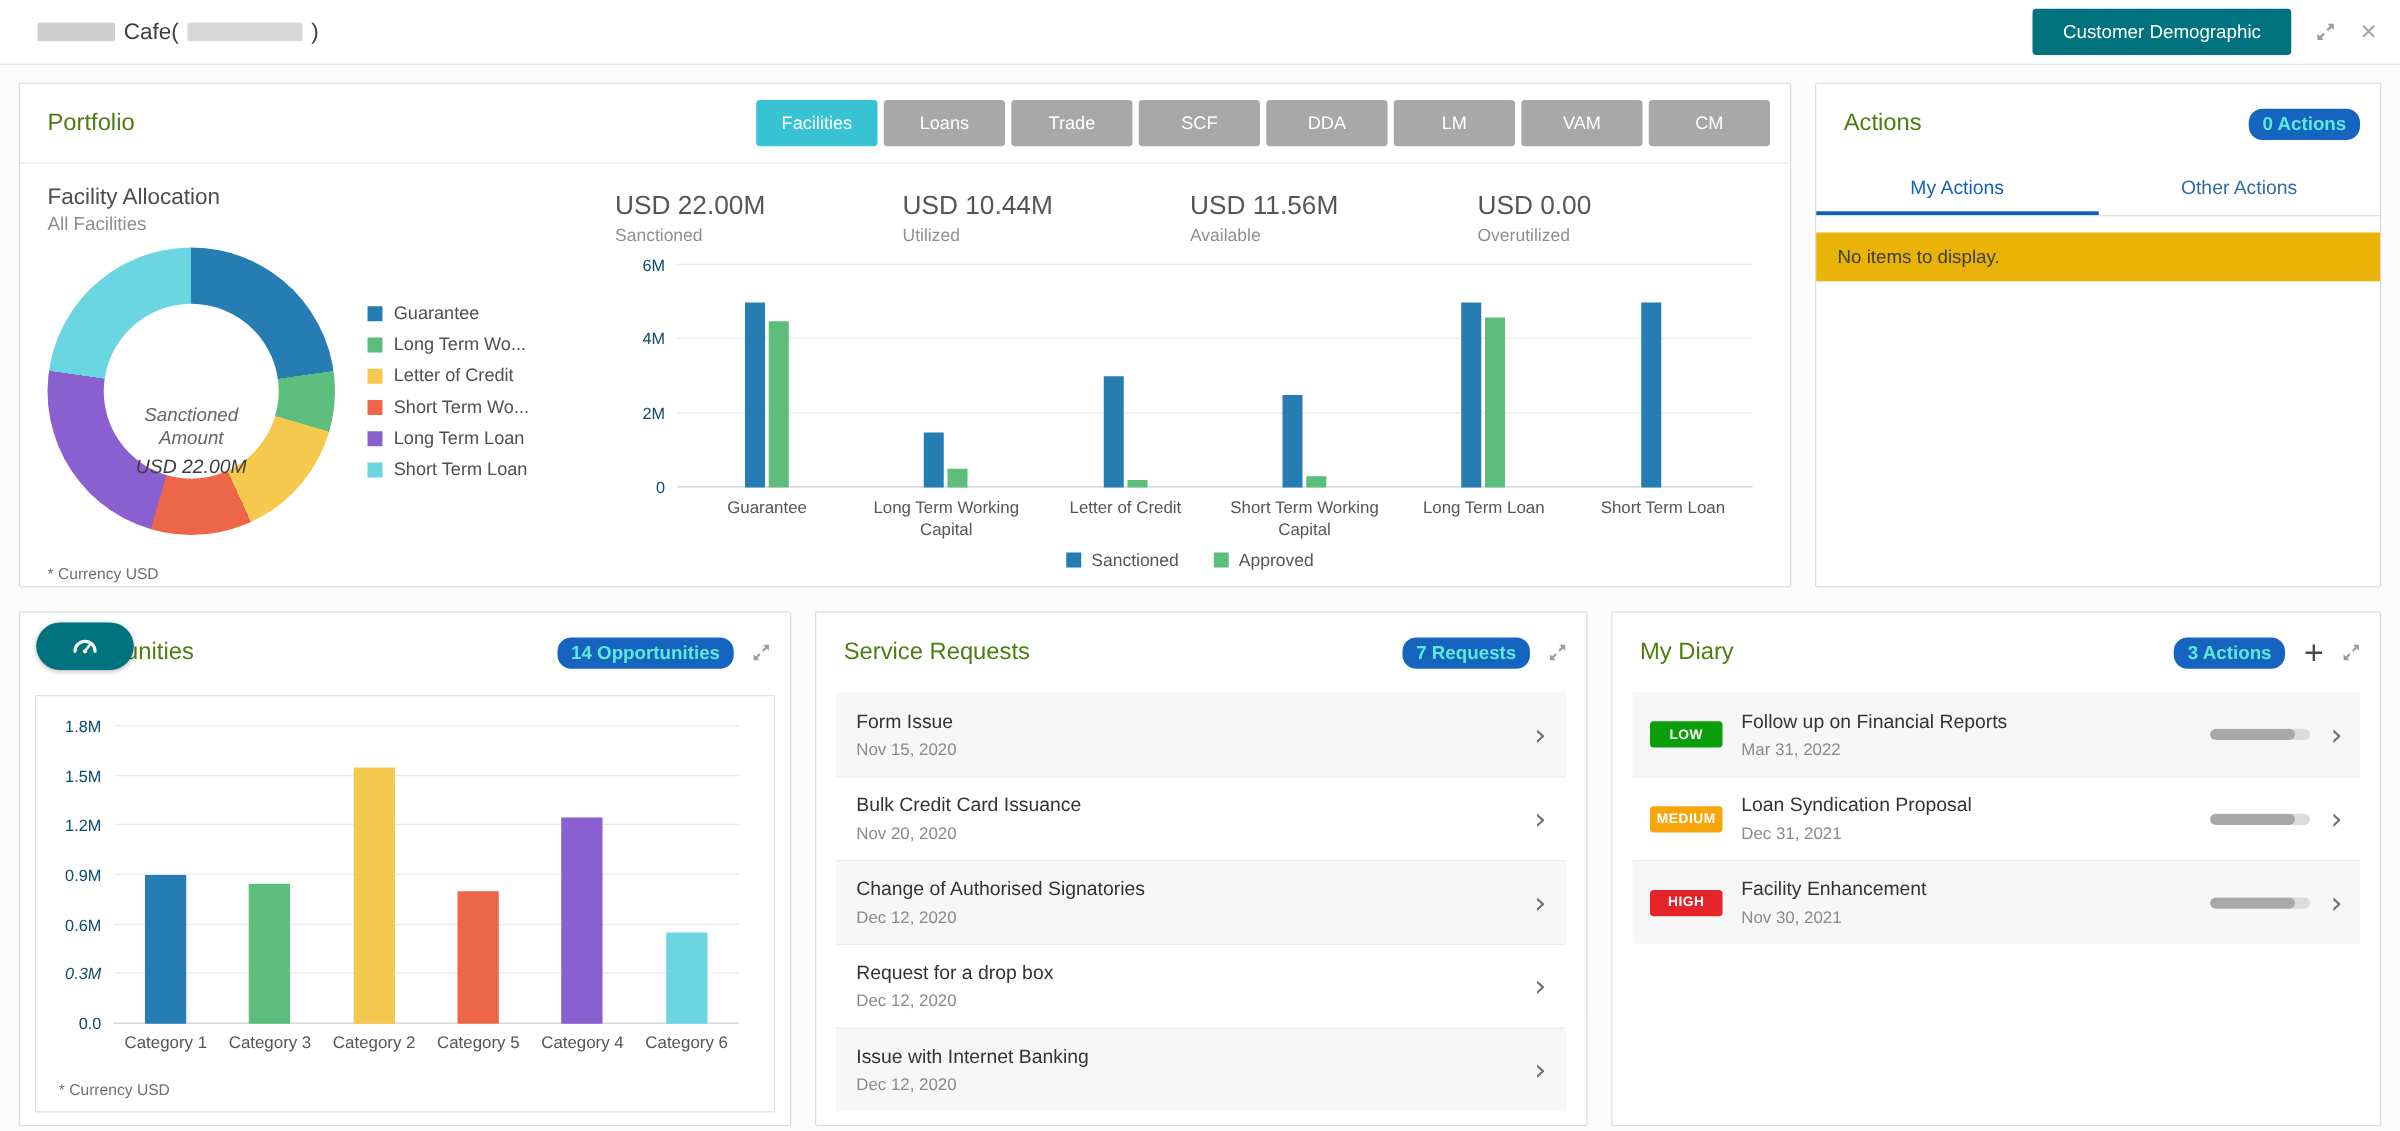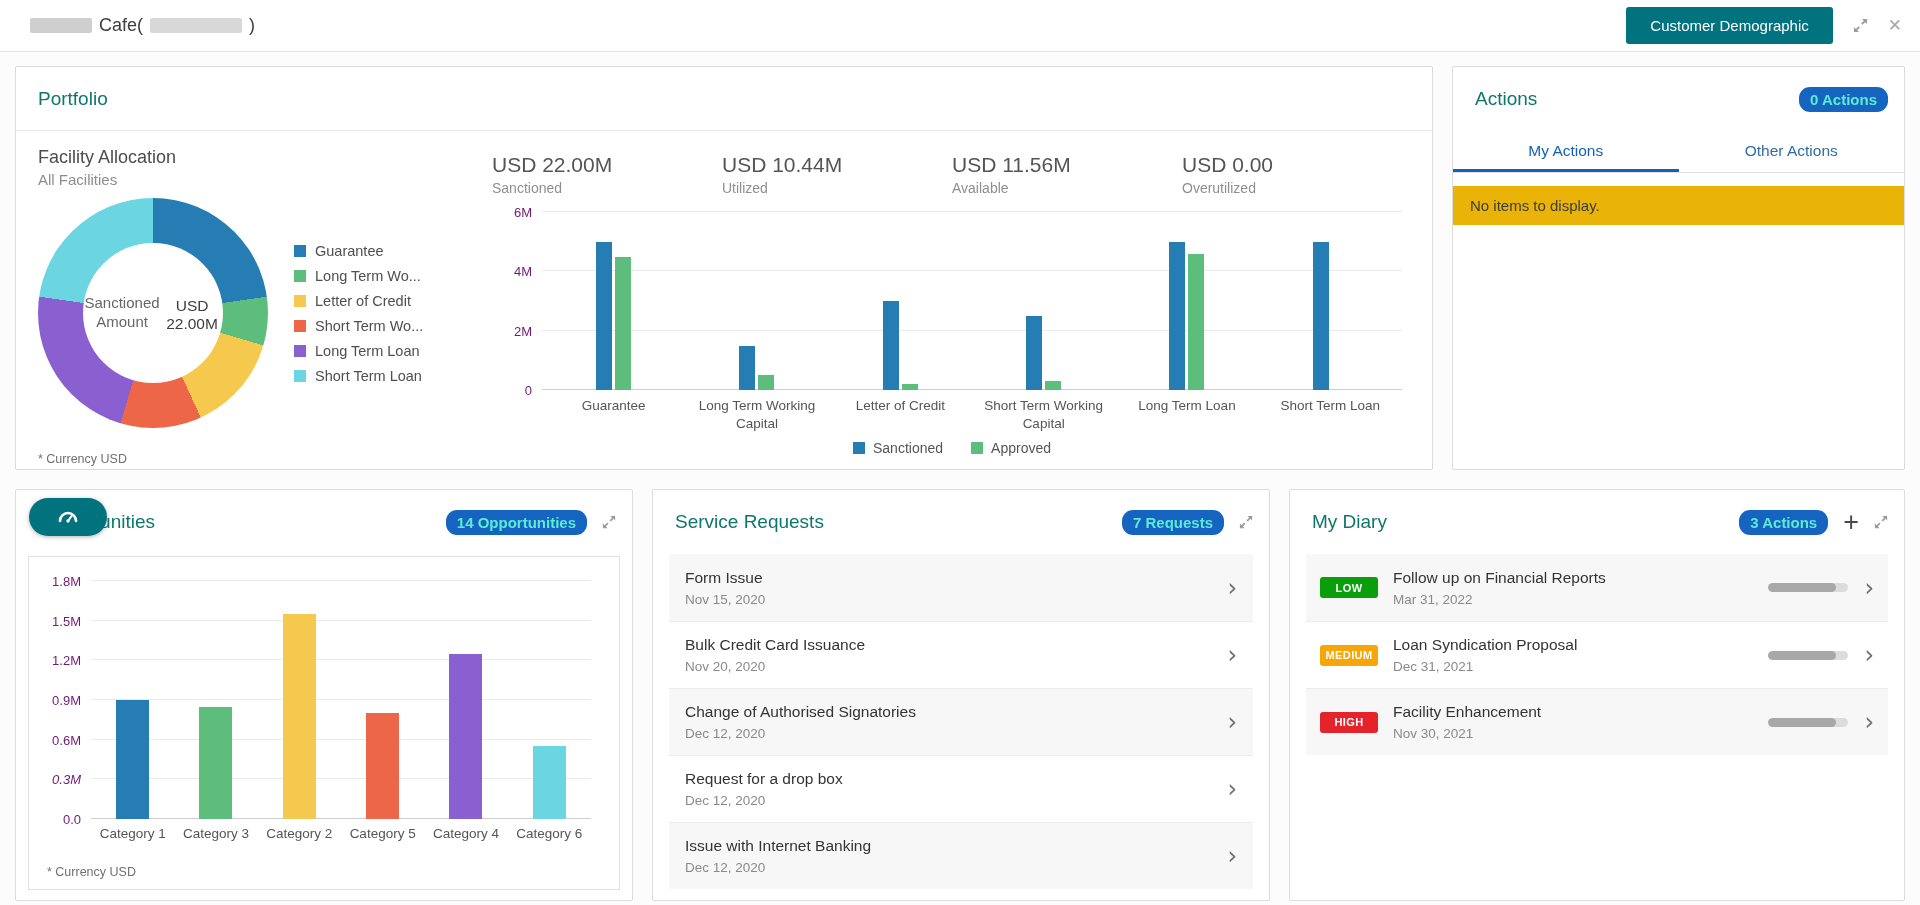--- a/index.html
+++ b/index.html
@@ -21,59 +21,59 @@
   .close-x { font-size:17px; color:#a8a8a8; }
 
   
   .content { flex:1; padding:14px 15px 4px; display:flex; flex-direction:column; gap:19px; }
   .row { display:flex; gap:19px; }
   .top-row { height:404px; }
   .bottom-row { height:412px; }
   .panel { background:#fff; border:1px solid #dcdcdc; border-radius:2px; position:relative; }
 
   .panel-head { display:flex; align-items:center; justify-content:space-between; padding:0 16px 0 22px; height:64px; }
-  .panel-title { font-size:19px; font-weight:400; color:#0f766e; white-space:nowrap; }
+  .panel-title { font-size:19px; font-weight:400; color:#4d7c0f; white-space:nowrap; }
   .head-right { display:flex; align-items:center; gap:15px; }
   .badge { background:var(--badge-blue,#1565c0); color:#5eead4; font-size:15px; font-weight:bold;
            padding:4px 11px; border-radius:11px; white-space:nowrap; }
 
   
   .portfolio-panel { width:1418px; display:flex; flex-direction:column; }
   .portfolio-panel .panel-head { border-bottom:1px solid #e7e7e7; }
   .ptabs { display:flex; gap:5px; }
   .ptab { min-width:97px; height:37px; border:none; border-radius:3px; background:var(--inactive-tab-gray,#a8a8a8);
           color:#fff; font-size:14.5px; font-family:inherit; cursor:pointer; padding:0 12px; }
   .ptab.active { background:var(--active-tab-cyan,#38c3d5); }
 
   .portfolio-body { flex:1; display:flex; padding:16px 20px 8px 22px; position:relative; }
   .fa-col { width:448px; }
   .fa-title { font-size:18px; color:#4d4d4d; }
   .fa-sub { font-size:15px; color:#8d8d8d; margin-top:3px; }
   .donut-row { display:flex; align-items:center; margin-top:10px; }
   .donut { width:230px; height:230px; border-radius:50%; flex:0 0 230px; position:relative; cursor:pointer; }
   .donut-hole { position:absolute; inset:45px; border-radius:50%; background:#fff;
-                display:flex; flex-direction:row; align-items:center; justify-content:flex-end; text-align:center; }
+                display:flex; flex-direction:column; align-items:center; justify-content:flex-end; text-align:center;font-style:italic; }
   .donut-center-label { font-size:15px; color:#666; width:112px; line-height:1.25; }
   .donut-center-value { font-size:15.5px; color:#3d3d3d; margin-top:4px; }
   .legend { list-style:none; margin-left:26px; }
   .legend li { display:flex; align-items:center; margin:9px 0; font-size:14.5px; color:#4f4f4f; }
   .legend .sw { width:12px; height:12px; margin-right:9px; flex:0 0 12px; }
   .body-footnote { position:absolute; left:22px; bottom:3px; font-size:12.5px; color:#707070; }
 
   .chart-col { flex:1; display:flex; flex-direction:column; padding-left:6px; min-width:0; }
   .summary-row { display:flex; margin-top:6px; }
   .sum-item { width:233px; }
   .sum-val { font-size:21px; color:#555; }
   .sum-label { font-size:14px; color:#8f8f8f; margin-top:3px; }
 
   .gbar-chart { flex:1; display:flex; flex-direction:column; margin-top:16px; }
   .plot { position:relative; margin-left:50px; margin-right:10px; height:178px; }
   .gridline { position:absolute; left:0; right:0; height:1px; background:#eaeaea; }
   .gridline.zero { background:#cfcfcf; }
-  .ytick { position:absolute; right:calc(100% + 10px); transform:translateY(50%); font-size:13px; color:#701a75; white-space:nowrap;margin-top:42px; }
+  .ytick { position:absolute; right:calc(100% + 10px); transform:translateY(50%); font-size:13px; color:#0c4a6e; white-space:nowrap;margin-top:42px; }
   .bars-row { position:absolute; inset:0; display:flex; }
   .bar-group { flex:1; display:flex; align-items:flex-end; justify-content:center; gap:3px; }
   .bar { cursor:pointer; }
   .xlabels { display:flex; margin-left:50px; margin-right:10px; margin-top:7px; }
   .xlabel { flex:1; text-align:center; font-size:13.5px; color:#555; line-height:1.3; padding:0 6px; }
   .chart-legend { display:flex; justify-content:center; gap:28px; margin-top:8px; font-size:14px; color:#555; }
   .chart-legend .item { display:flex; align-items:center; gap:8px; }
   .chart-legend .sw { width:12px; height:12px; }
 
   
@@ -141,20 +141,30 @@
     </div>
   </header>
 
   <main class="content">
 
     <section class="row top-row">
 
       <div class="panel portfolio-panel">
         <div class="panel-head">
           <h2 class="panel-title">Portfolio</h2>
+          <div class="ptabs" id="portfolio-tabs">
+              <button class="ptab active">Facilities</button>
+              <button class="ptab">Loans</button>
+              <button class="ptab">Trade</button>
+              <button class="ptab">SCF</button>
+              <button class="ptab">DDA</button>
+              <button class="ptab">LM</button>
+              <button class="ptab">VAM</button>
+              <button class="ptab">CM</button>
+            </div>
         </div>
         <div class="portfolio-body">
           <div class="fa-col">
             <div class="fa-title">Facility Allocation</div>
             <div class="fa-sub">All Facilities</div>
             <div class="donut-row">
               <div class="donut" id="donut" style="background: conic-gradient(rgb(38, 125, 179) 0deg, rgb(38, 125, 179) 81.8182deg, rgb(92, 189, 125) 81.8182deg, rgb(92, 189, 125) 106.364deg, rgb(245, 201, 78) 106.364deg, rgb(245, 201, 78) 155.455deg, rgb(237, 102, 71) 155.455deg, rgb(237, 102, 71) 196.364deg, rgb(138, 95, 208) 196.364deg, rgb(138, 95, 208) 278.182deg, rgb(107, 214, 225) 278.182deg, rgb(107, 214, 225) 360deg);">
                 <div class="donut-hole">
                   <div class="donut-center-label">Sanctioned Amount</div>
                   <div class="donut-center-value">USD 22.00M</div>

